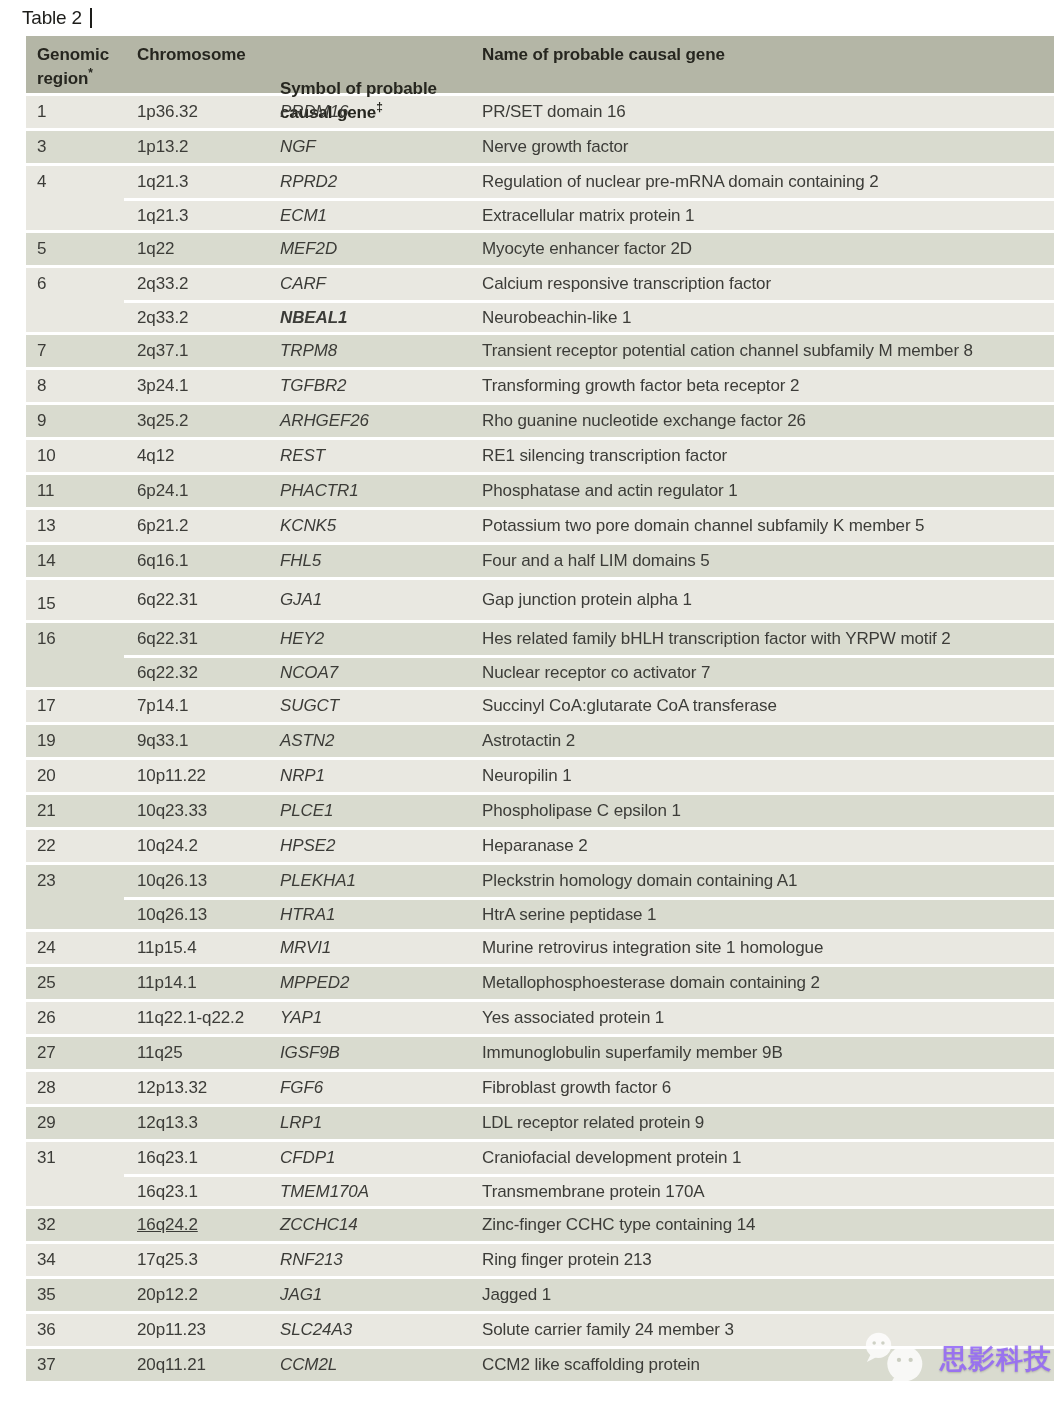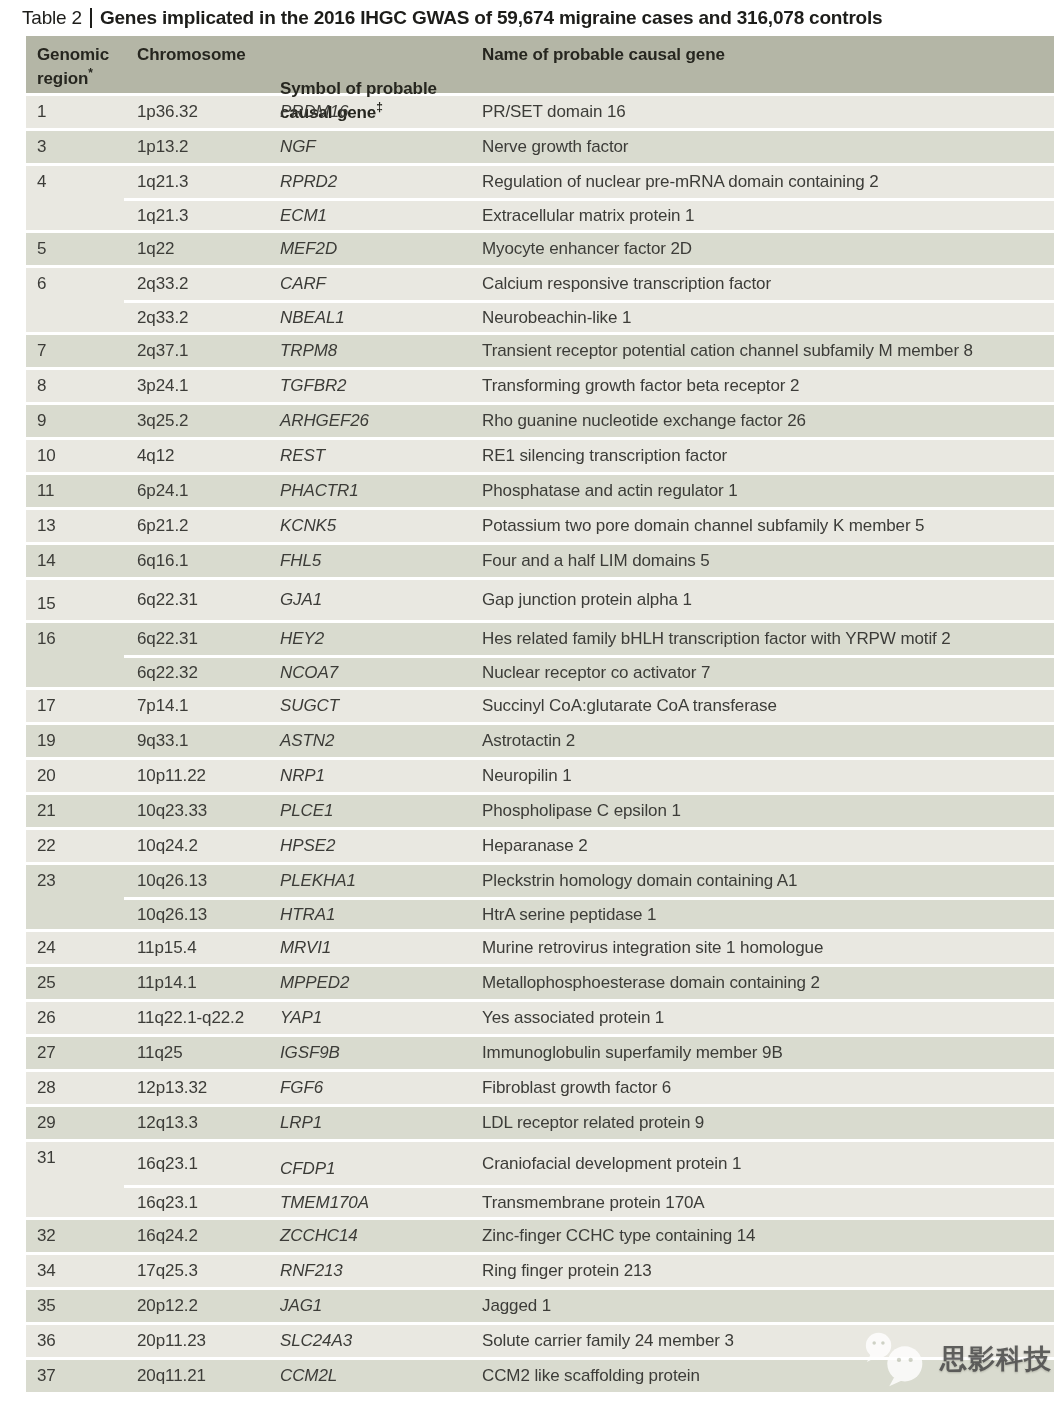--- a/index.html
+++ b/index.html
@@ -79,38 +79,37 @@
   .row-sep{border-top:3px solid #fff;}
   .watermark{
     position:absolute;
     top:1326px;left:862px;
     width:190px;height:66px;
     display:flex;align-items:center;
     opacity:0.82;
     pointer-events:none;
   }
   .watermark-text{
-    color:#404040;
+    color:#8b5cf6;
     font-size:27px;
     font-weight:700;
     letter-spacing:1px;
     margin-left:6px;
     text-shadow:0 1px 2px rgba(110,110,100,0.45);
     white-space:nowrap;
   }
 </style>
 </head>
 <body>
 
 <div class="page">
 
   <div class="title-row">
     <span class="title-label">Table 2</span>
     <span class="title-divider"></span>
-    <span class="title-caption">Genes implicated in the 2016 IHGC GWAS of 59,674 migraine cases and 316,078 controls</span>
   </div>
 
   <div class="table">
     <div class="thead">
       <div class="th c1"><span>Genomic region</span><sup>*</sup></div>
       <div class="th c2"><span>Chromosome</span></div>
       <div class="th c3"><span>Symbol of probable causal gene</span><sup>‡</sup></div>
       <div class="th c4"><span>Name of probable causal gene</span></div>
     </div>
     <div>
@@ -140,21 +139,21 @@
           <div class="cell chromosome" style="grid-area: 1 / 2;">1q22</div>
           <div class="cell symbol" style="grid-area: 1 / 3;">MEF2D</div>
           <div class="cell name" style="grid-area: 1 / 4;">Myocyte enhancer factor 2D</div>
         </div>
         <div class="group shade-light">
           <div class="cell region-cell" style="grid-area: 1 / 1 / span 2;">6</div>
           <div class="cell chromosome" style="grid-area: 1 / 2;">2q33.2</div>
           <div class="cell symbol" style="grid-area: 1 / 3;">CARF</div>
           <div class="cell name" style="grid-area: 1 / 4;">Calcium responsive transcription factor</div>
           <div class="cell chromosome row-sep" style="grid-area: 2 / 2;">2q33.2</div>
-          <div class="cell symbol row-sep" style="grid-area: 2 / 3;">NBEAL1</div>
+          <div class="cell symbol row-sep" style="grid-area: 2 / 3; font-weight: bold;">NBEAL1</div>
           <div class="cell name row-sep" style="grid-area: 2 / 4;">Neurobeachin-like 1</div>
         </div>
         <div class="group shade-dark">
           <div class="cell region-cell" style="grid-area: 1 / 1 / span 1;">7</div>
           <div class="cell chromosome" style="grid-area: 1 / 2;">2q37.1</div>
           <div class="cell symbol" style="grid-area: 1 / 3;">TRPM8</div>
           <div class="cell name" style="grid-area: 1 / 4;">Transient receptor potential cation channel subfamily M member 8</div>
         </div>
         <div class="group shade-light">
           <div class="cell region-cell" style="grid-area: 1 / 1 / span 1;">8</div>
@@ -278,29 +277,29 @@
         </div>
         <div class="group shade-dark">
           <div class="cell region-cell" style="grid-area: 1 / 1 / span 1;">29</div>
           <div class="cell chromosome" style="grid-area: 1 / 2;">12q13.3</div>
           <div class="cell symbol" style="grid-area: 1 / 3;">LRP1</div>
           <div class="cell name" style="grid-area: 1 / 4;">LDL receptor related protein 9</div>
         </div>
         <div class="group shade-light">
           <div class="cell region-cell" style="grid-area: 1 / 1 / span 2;">31</div>
           <div class="cell chromosome" style="grid-area: 1 / 2;">16q23.1</div>
-          <div class="cell symbol" style="grid-area: 1 / 3; margin-top: 11px;">CFDP1</div>
+          <div class="cell symbol" style="grid-area: 1 / 3;">CFDP1</div>
           <div class="cell name" style="grid-area: 1 / 4;">Craniofacial development protein 1</div>
           <div class="cell chromosome row-sep" style="grid-area: 2 / 2;">16q23.1</div>
           <div class="cell symbol row-sep" style="grid-area: 2 / 3;">TMEM170A</div>
           <div class="cell name row-sep" style="grid-area: 2 / 4;">Transmembrane protein 170A</div>
         </div>
         <div class="group shade-dark">
           <div class="cell region-cell" style="grid-area: 1 / 1 / span 1;">32</div>
-          <div class="cell chromosome" style="grid-area: 1 / 2;">16q24.2</div>
+          <div class="cell chromosome" style="grid-area: 1 / 2; text-decoration: underline;">16q24.2</div>
           <div class="cell symbol" style="grid-area: 1 / 3;">ZCCHC14</div>
           <div class="cell name" style="grid-area: 1 / 4;">Zinc-finger CCHC type containing 14</div>
         </div>
         <div class="group shade-light">
           <div class="cell region-cell" style="grid-area: 1 / 1 / span 1;">34</div>
           <div class="cell chromosome" style="grid-area: 1 / 2;">17q25.3</div>
           <div class="cell symbol" style="grid-area: 1 / 3;">RNF213</div>
           <div class="cell name" style="grid-area: 1 / 4;">Ring finger protein 213</div>
         </div>
         <div class="group shade-dark">

